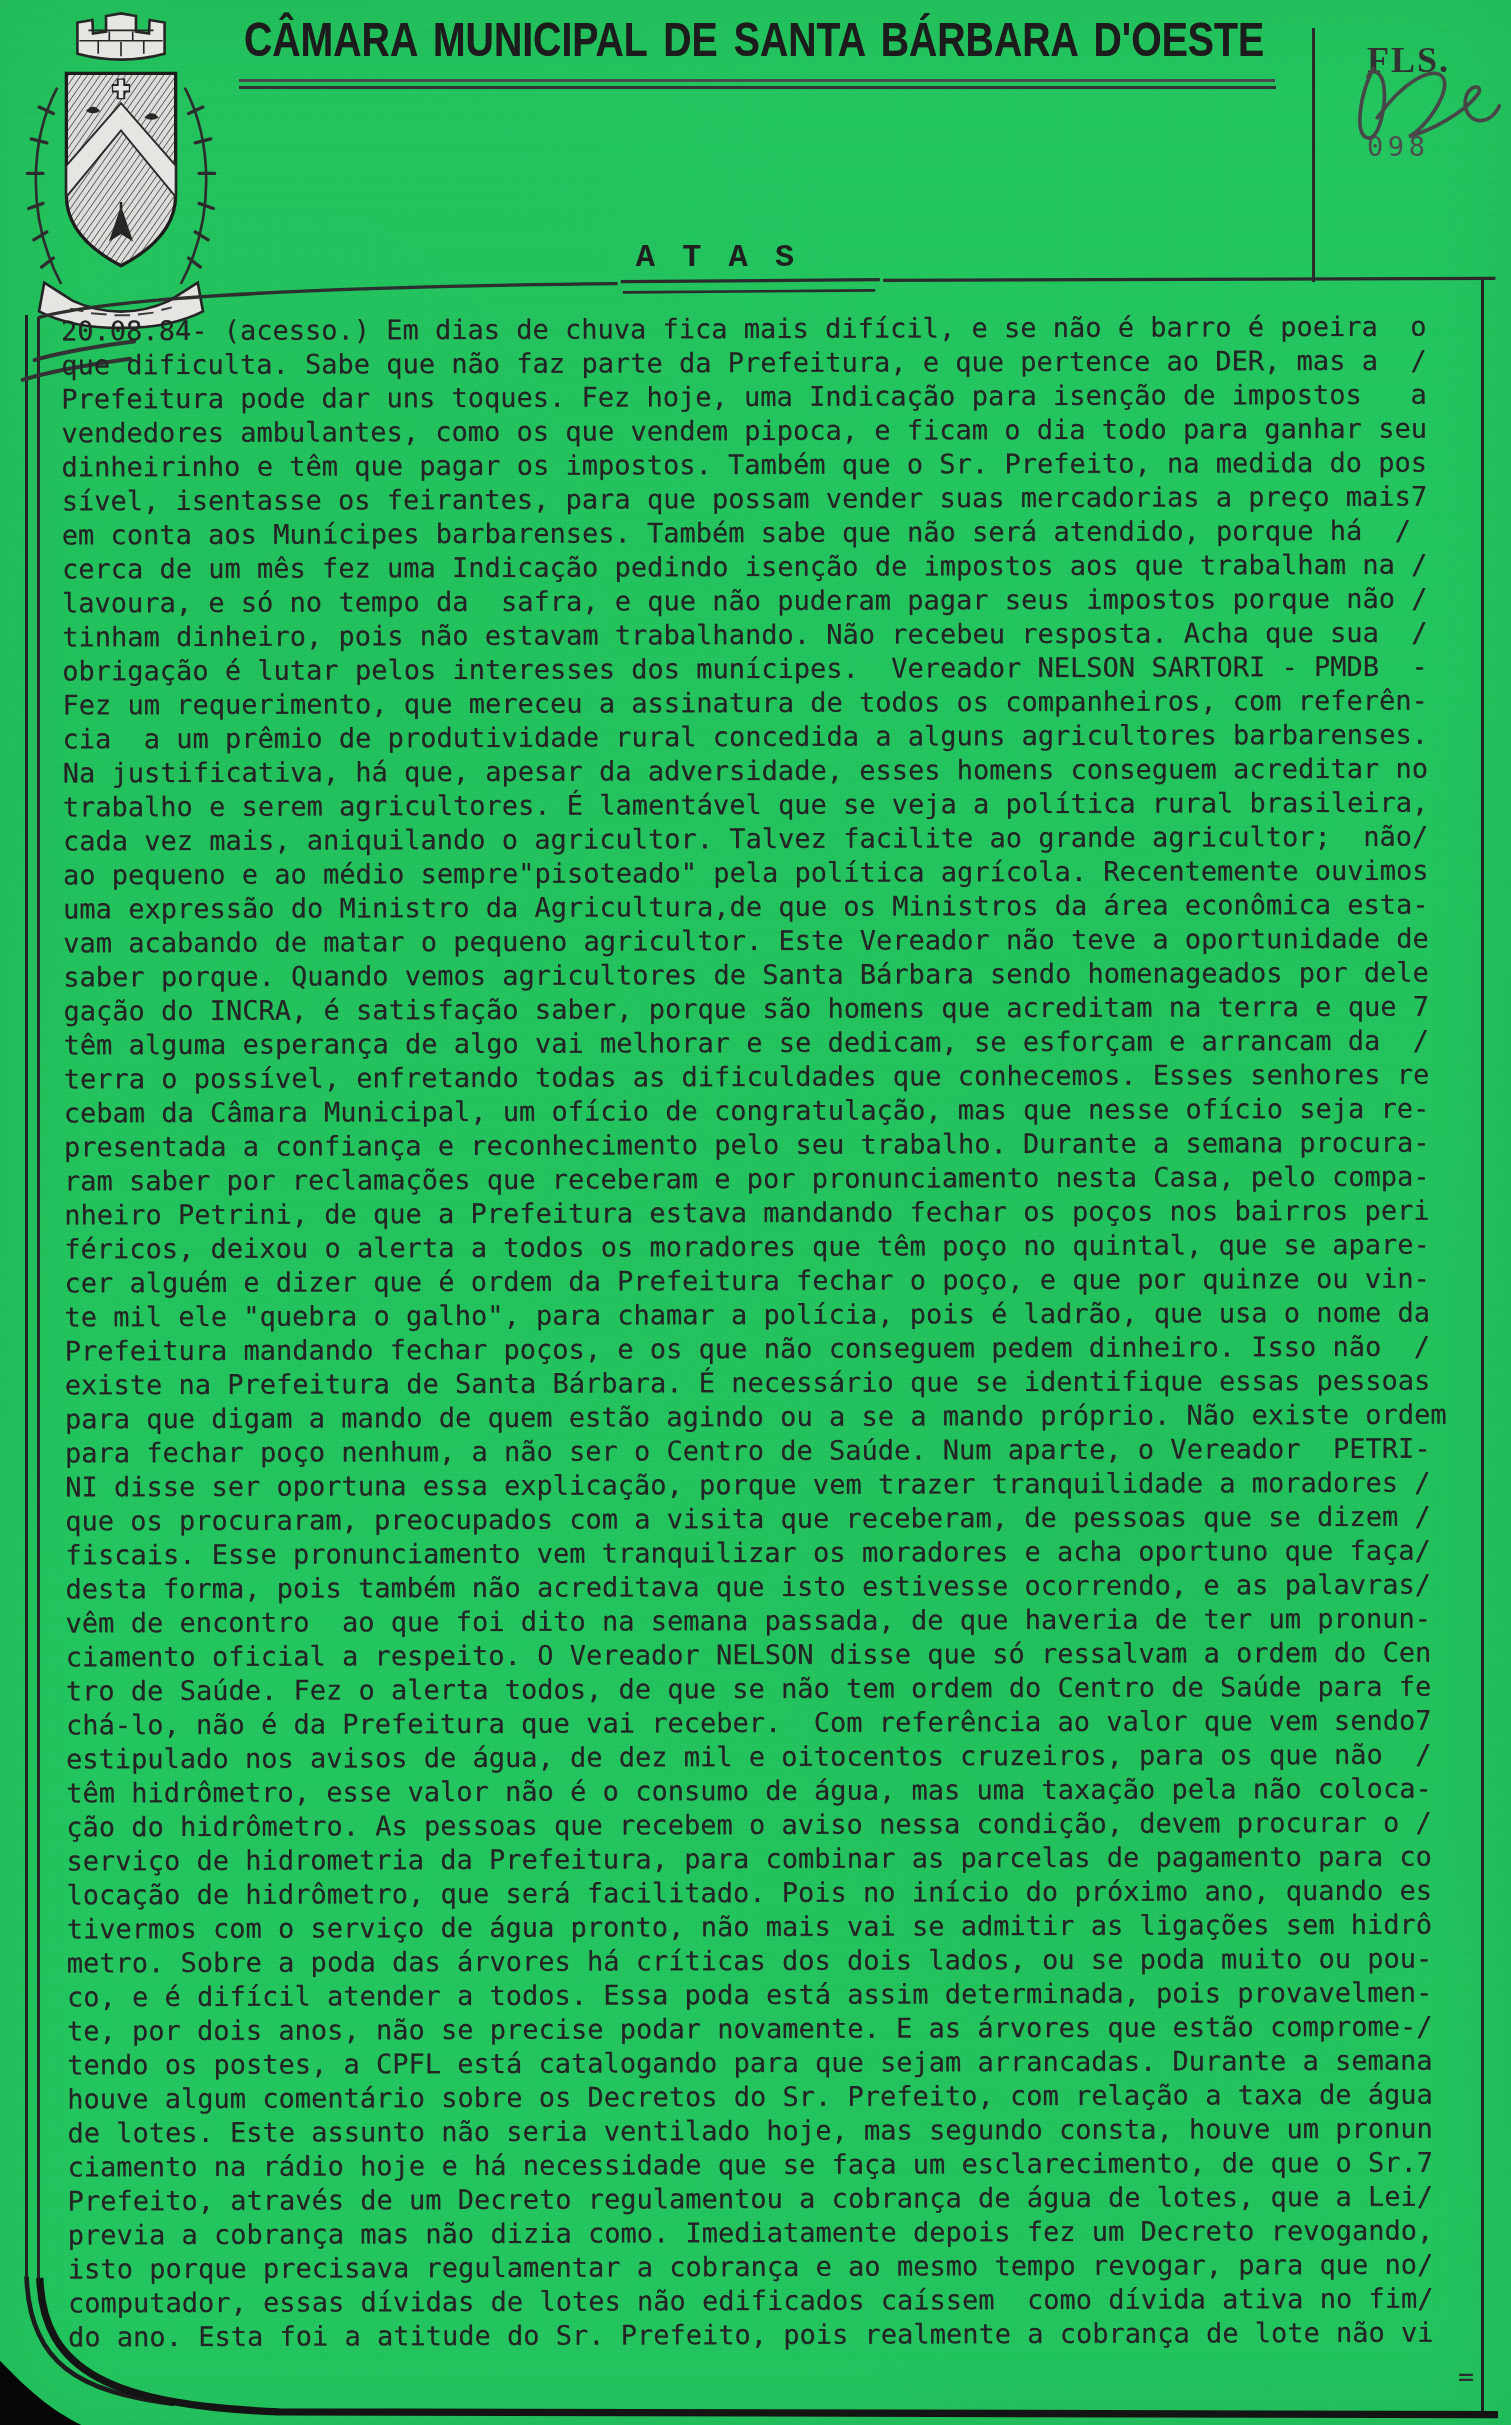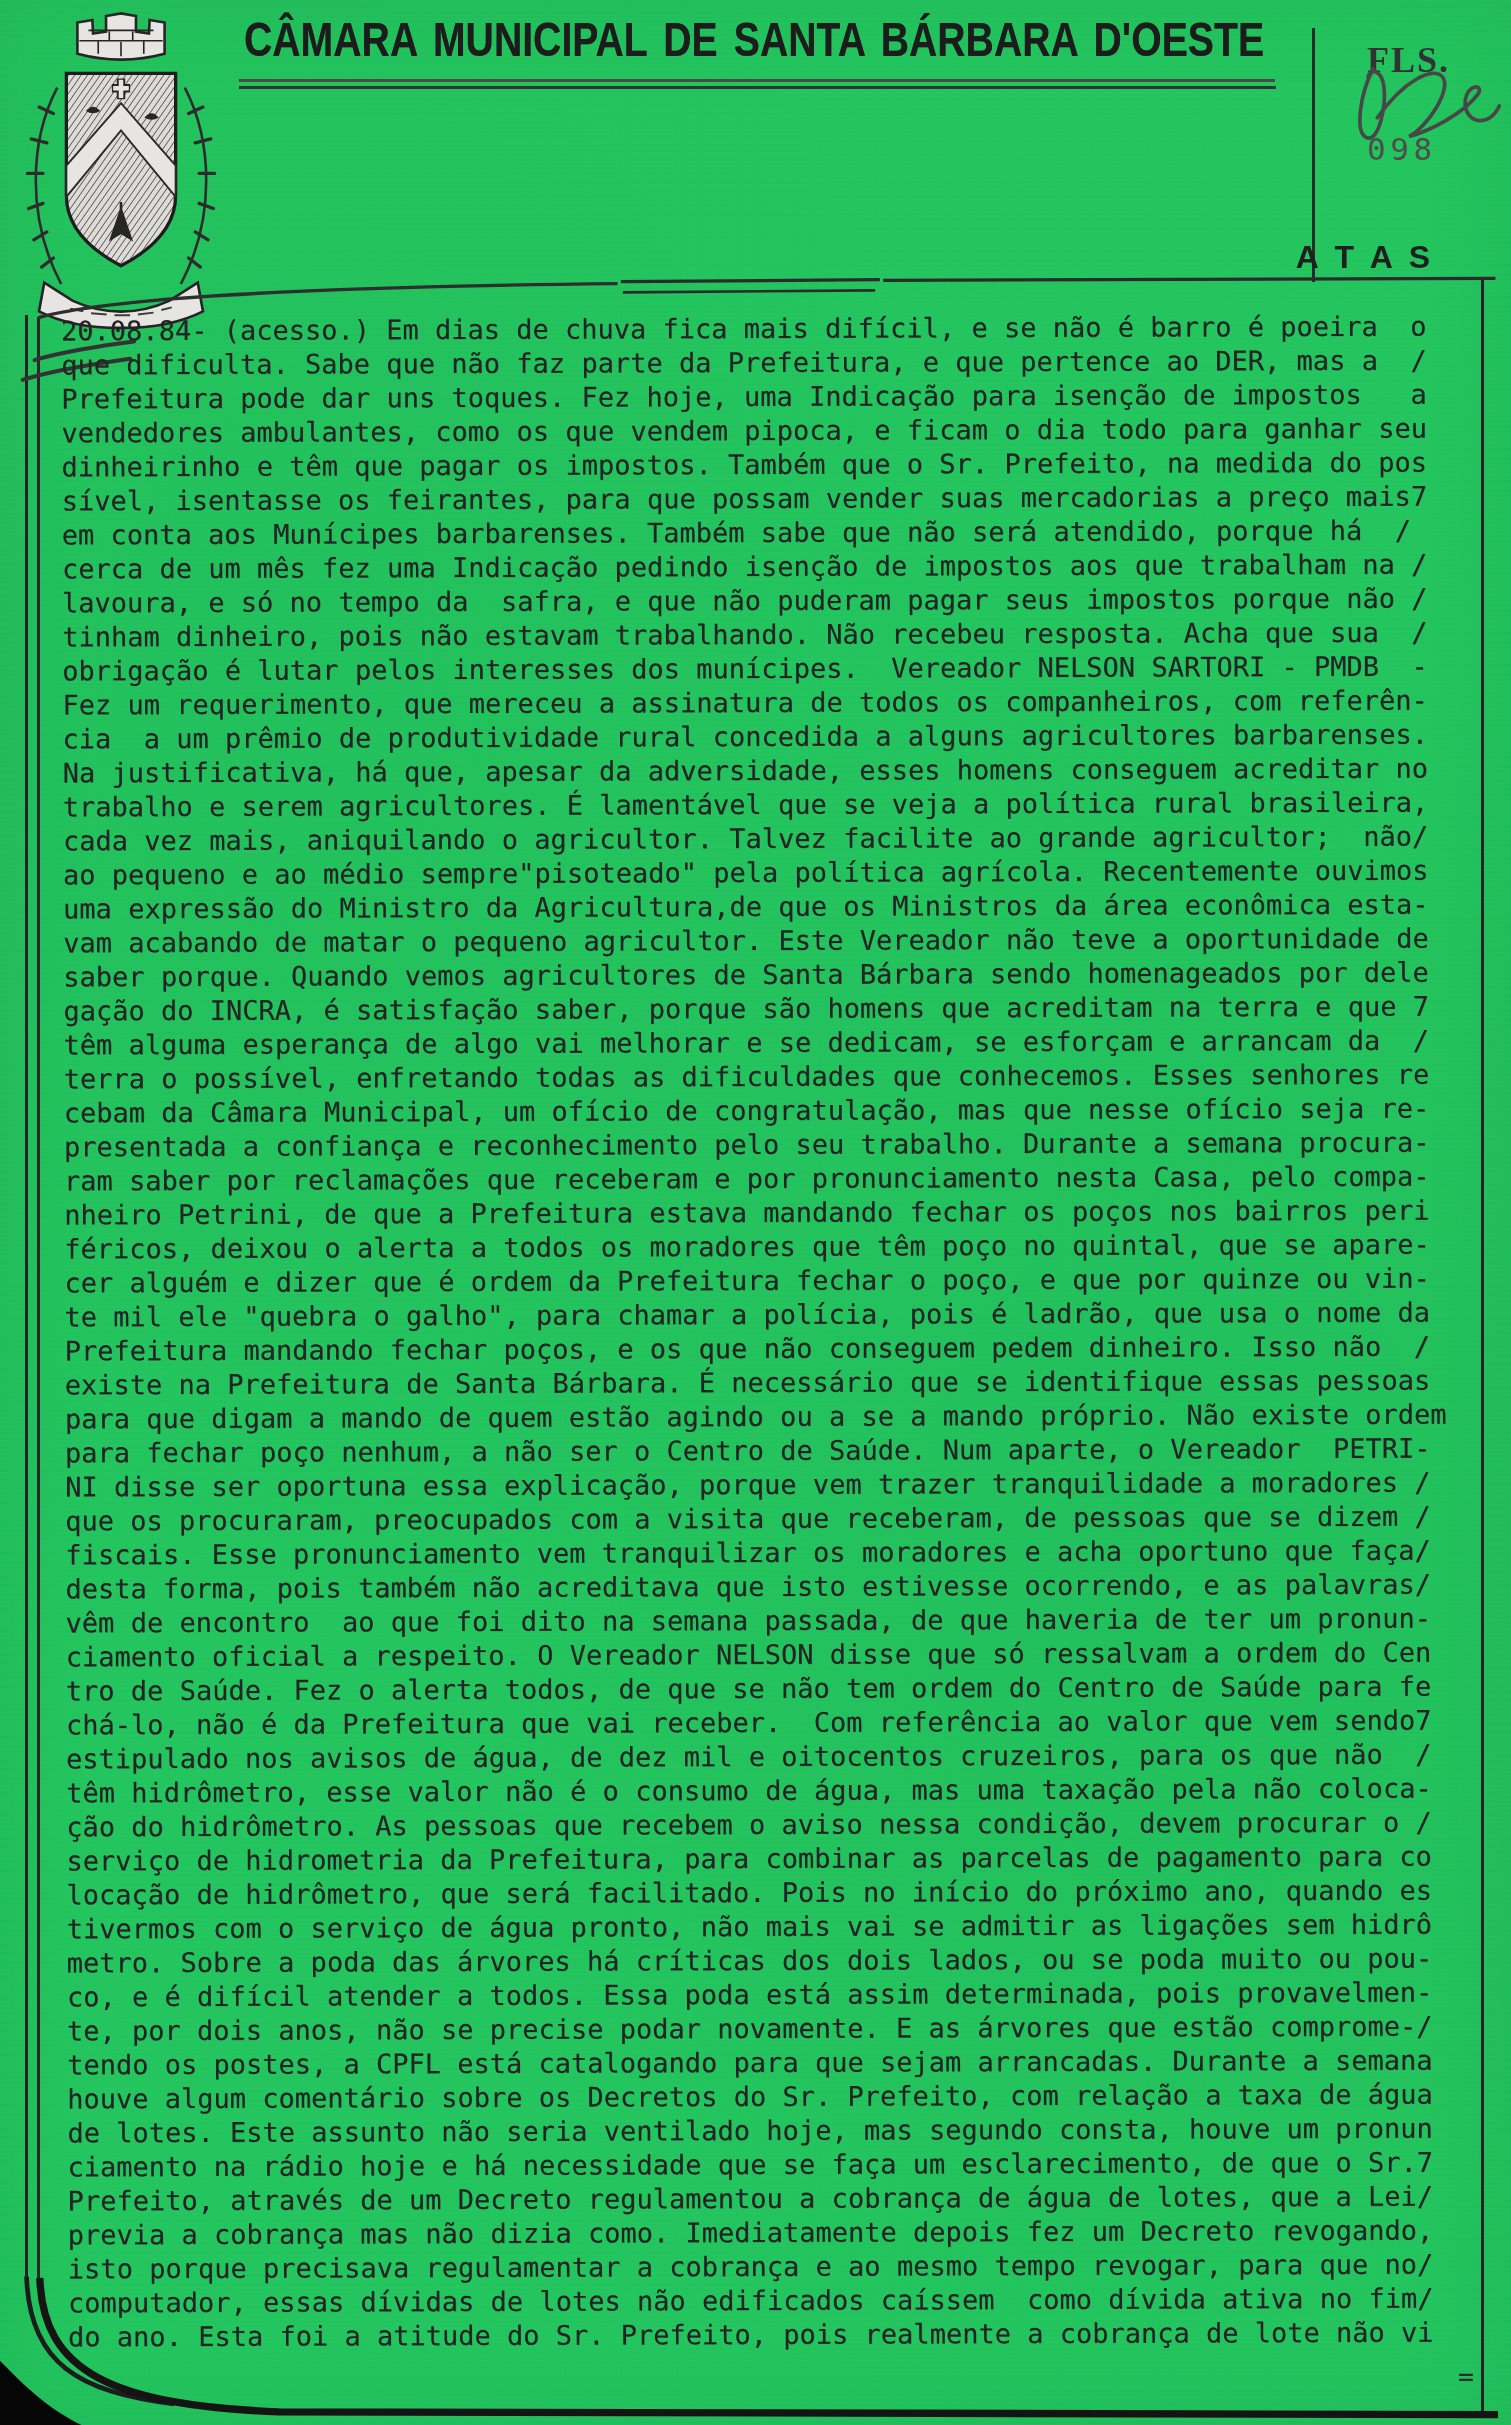--- a/index.html
+++ b/index.html
@@ -27,26 +27,26 @@
   .rule-title-1{position:absolute;left:239px;top:79px;width:1036px;height:2.7px;background:#4a4a4a;}
   .rule-title-2{position:absolute;left:239px;top:86px;width:1037px;height:3.3px;background:#333;}
   .vsep{position:absolute;left:1312px;top:28px;width:3.3px;height:254px;background:#2a2a2a;}
   .fls{
     position:absolute;left:1367px;top:39px;
     font-family:"Liberation Serif",serif;font-weight:bold;font-size:36px;
     letter-spacing:2px;color:#323232;
   }
   .pagenum{
     position:absolute;left:1367px;top:131px;
-    font-family:"DejaVu Sans Mono",monospace;font-size:31px;
+    font-family:"DejaVu Sans Mono",monospace;font-size:27px;
     letter-spacing:4.6px;color:#4d4d4d;
   }
   .atas{
-    position:absolute;left:0;top:239px;width:1434px;text-align:right;
-    font-family:Liberation Sans, sans-serif;font-weight:bold;font-size:32px;
+    position:absolute;left:0;top:239px;width:1434px;text-align:center;
+    font-family:Liberation Mono, monospace;font-weight:bold;font-size:32px;
     letter-spacing:4px;color:#1f1f1f;
   }
   .b-left-outer{position:absolute;left:25px;top:315px;width:2.7px;height:1964px;background:#232323;}
   .b-left-inner{position:absolute;left:37px;top:317px;width:2.7px;height:1962px;background:#282828;}
   .b-right{position:absolute;left:1481px;top:279px;width:3.3px;height:2135px;background:#232323;}
   .text-block{
     position:absolute;left:61px;top:312px;width:1388px;
     font-family:"DejaVu Sans Mono",monospace;font-size:27px;line-height:34px;
     color:#242424;transform:rotate(-0.2deg);transform-origin:50% 0;
     text-shadow:0.3px 0.3px 0.5px rgba(35,35,35,.45);

